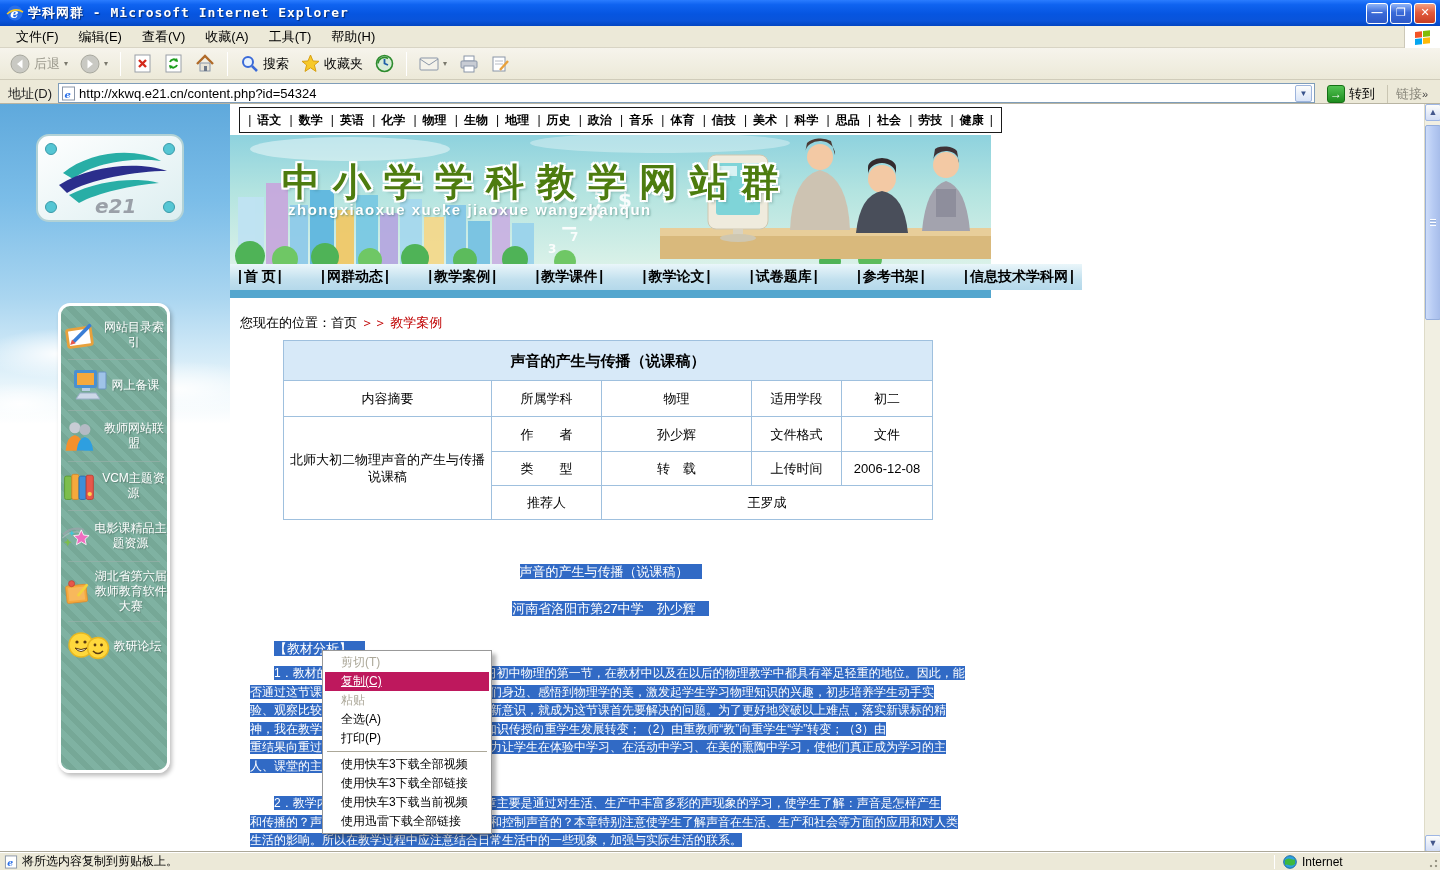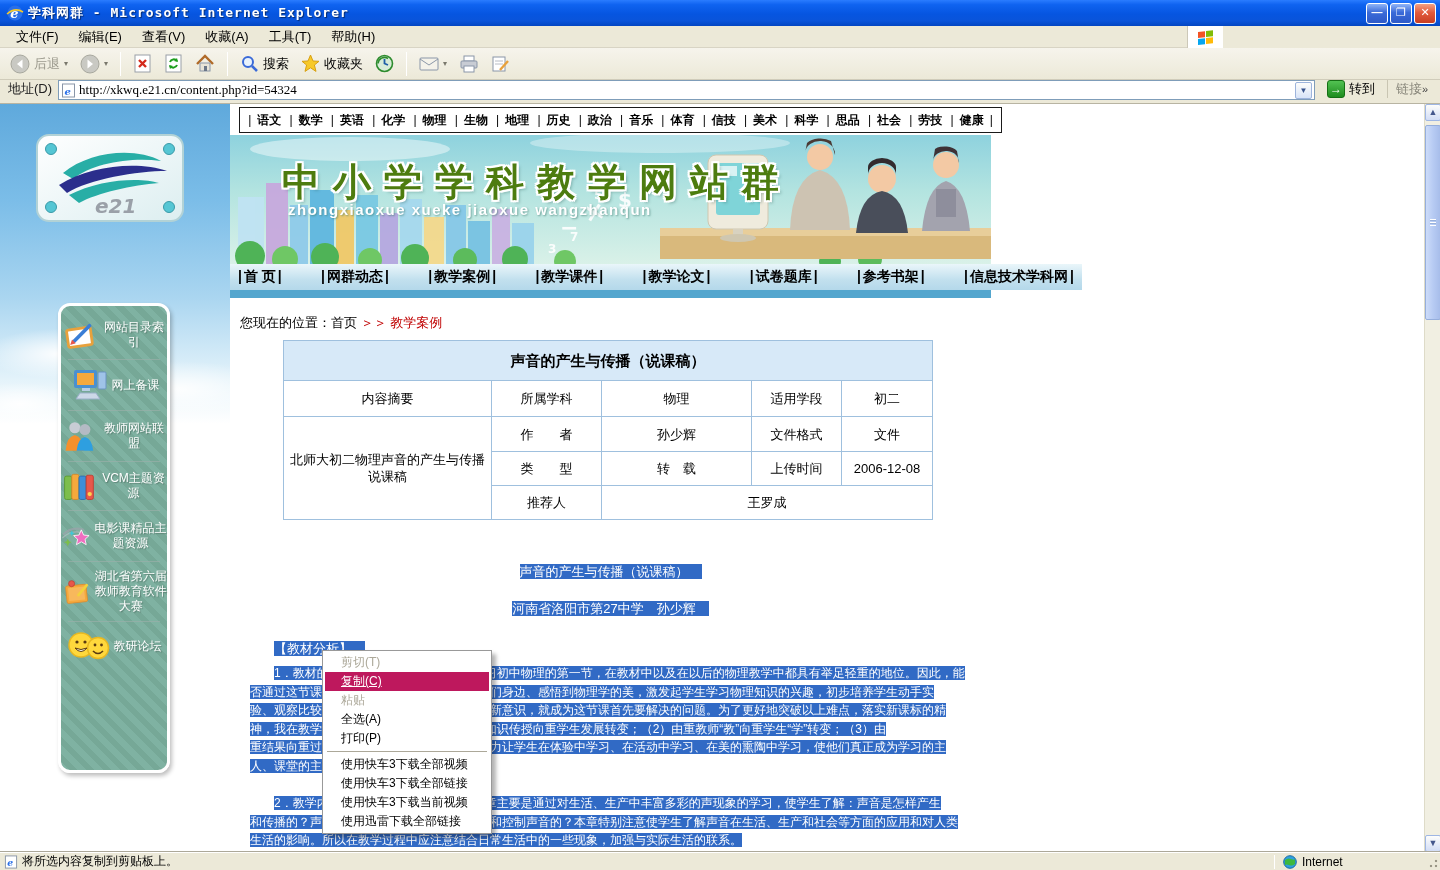--- a/index.html
+++ b/index.html
@@ -13,39 +13,39 @@
   .titlebar .app-icon { width:18px; height:18px; margin:0 4px 0 2px; }
   .titlebar .title-text { font-weight:bold; font-size:13px; letter-spacing:1px;
     text-shadow:1px 1px 1px rgba(0,0,0,.5); font-family:"DejaVu Sans Mono","Liberation Mono",monospace; }
   .win-buttons { margin-left:auto; display:flex; gap:2px; }
   .win-btn { width:22px; height:21px; border-radius:3px; border:1px solid #fff;
     background:linear-gradient(180deg,#8fb4f7,#3a6ad8 45%,#2e5ac8); color:#fff;
     font-size:11px; line-height:19px; text-align:center; font-weight:bold; }
   .win-btn.close { background:linear-gradient(180deg,#f3a183,#e25a3c 45%,#c83e22); }
   .win-btn .glyph { display:inline-block; transform:translateY(-1px); }
 
-  .menubar { position:absolute; left:0; top:26px; width:1223px; height:22px; background:#ECE9D8;
+  .menubar { position:absolute; left:0; top:26px; width:1440px; height:22px; background:#ECE9D8;
     border-bottom:1px solid #d8d4c4; display:flex; align-items:center; padding-left:6px; }
   .menu-item-top { padding:2px 10px; font-size:13px; color:#000; }
   .winflag-box { margin-left:auto; width:36px; height:22px; display:flex; align-items:center; justify-content:center; background:#fff; border-left:1px solid #ccc8b8; }
 
   .toolbar { position:absolute; left:0; top:48px; width:1440px; height:32px;
     background:linear-gradient(180deg,#F6F4EC,#ECE9D8); border-bottom:1px solid #d0ccba;
     display:flex; align-items:center; gap:4px; padding:0 6px; }
   .tb-btn { display:flex; align-items:center; gap:4px; padding:2px 4px; border-radius:3px; }
   .tb-label { font-size:13px; }
   .tb-label.dis { color:#9a988c; }
   .tb-sep { width:1px; height:24px; background:#c9c5b2; border-right:1px solid #fff; margin:0 4px; }
   .drop-arrow { font-size:8px; color:#7a786c; }
 
   .addressbar { position:absolute; left:0; top:80px; width:1440px; height:24px; background:#ECE9D8;
-    display:flex; align-items:flex-start; padding:0 4px; gap:6px; border-bottom:1px solid #b8b4a2; }
+    display:flex; align-items:flex-end; padding:0 4px; gap:6px; border-bottom:1px solid #b8b4a2; }
   .addr-label { font-size:13px; color:#222; padding-left:4px; }
   .addr-field { flex:1; height:20px; background:#fff; border:1px solid #7f9db9; display:flex; align-items:center; padding:0 2px; }
-  .addr-field input { border:0; outline:0; flex:1; font-size:13px; font-family:Liberation Serif, serif; color:#000; height:16px; }
+  .addr-field input { border:0; outline:0; flex:1; font-size:13px; font-family:Liberation Sans, sans-serif; color:#000; height:16px; }
   .addr-drop { width:17px; height:17px; background:linear-gradient(180deg,#fdfdfb,#d8e4f8); border:1px solid #9db4dc; border-radius:2px; text-align:center; font-size:8px; color:#38538c; line-height:16px; }
   .go-btn { display:flex; align-items:center; gap:4px; padding:0 6px; }
   .go-ico { width:18px; height:18px; background:linear-gradient(180deg,#52c252,#1e8c1e); border:1px solid #157015; border-radius:3px; color:#fff; font-weight:bold; text-align:center; line-height:17px; font-size:12px; }
   .go-label { font-size:13px; }
   .links-zone { display:flex; align-items:center; padding:0 8px; border-left:1px solid #c9c5b2; }
   .links-label { color:#8a887c; font-size:13px; }
   .links-chev { font-size:11px; color:#444; }
 
   
   .viewport { position:absolute; left:0; top:104px; width:1424px; height:748px; background:#fff; overflow:hidden; }

